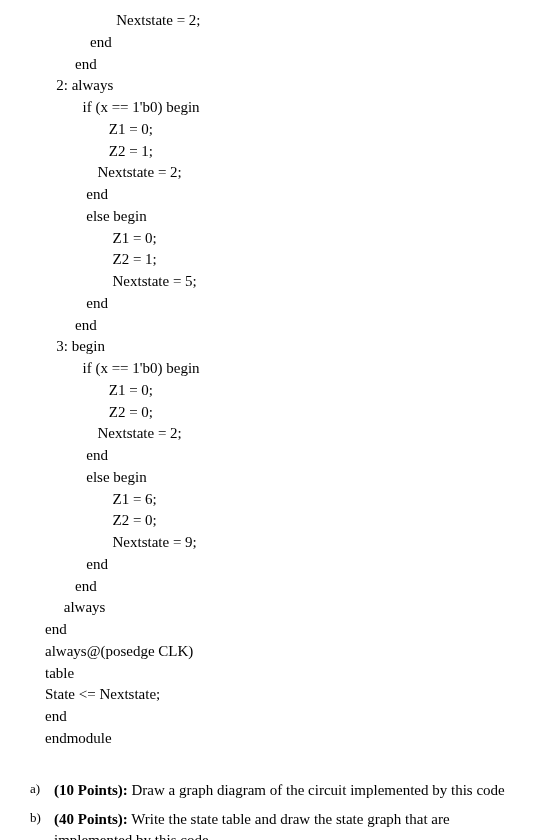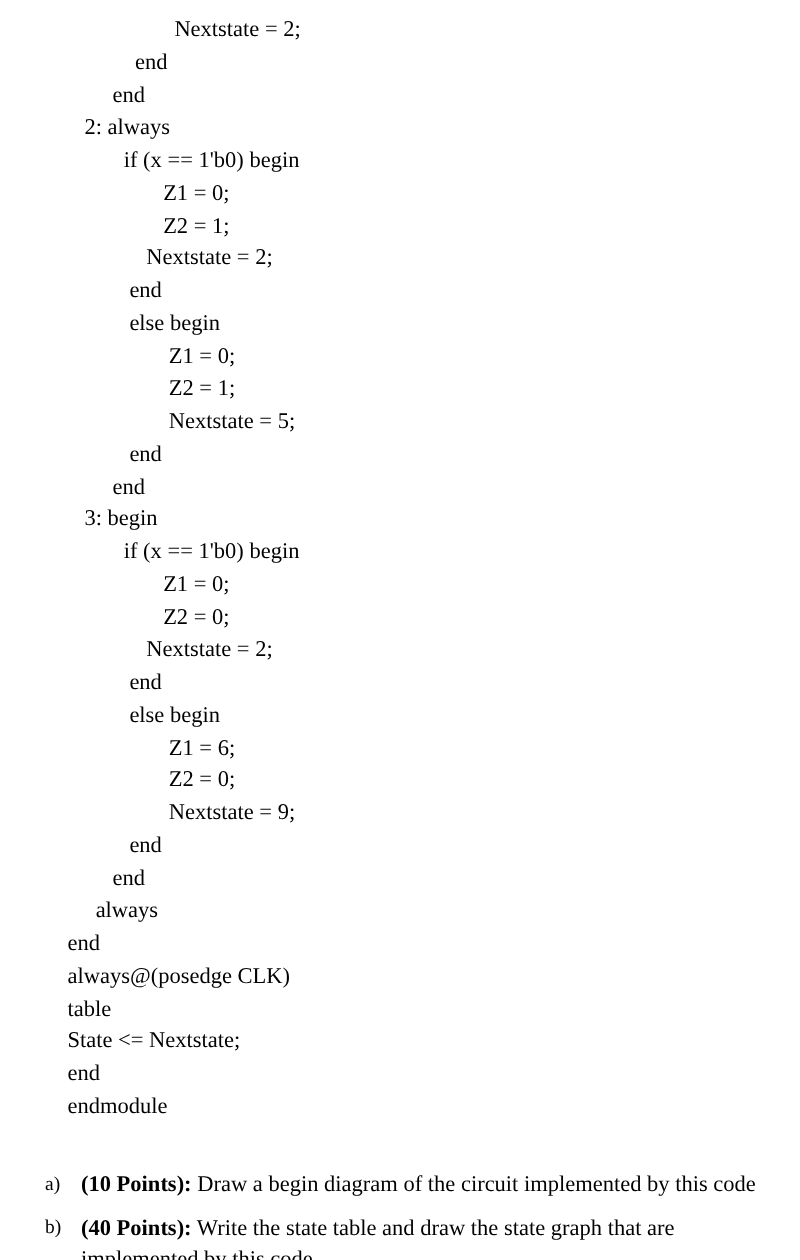--- a/index.html
+++ b/index.html
@@ -76,19 +76,19 @@
 <span>    end</span>
 <span>    always@(posedge CLK)</span>
 <span>    table</span>
 <span>    State &lt;= Nextstate;</span>
 <span>    end</span>
 <span>    endmodule</span></div>
 
 <div class="questions">
   <div class="question-item">
     <span class="q-letter">a)</span>
-    <span class="q-text"><span class="bold">(10 Points):</span><span> Draw a begin diagram of the circuit implemented by this code</span></span>
+    <span class="q-text"><span class="bold">(10 Points):</span><span> Draw a graph diagram of the circuit implemented by this code</span></span>
   </div>
   <div class="question-item">
     <span class="q-letter">b)</span>
     <span class="q-text"><span class="bold">(40 Points):</span><span> Write the state table and draw the state graph that are implemented by this code</span></span>
   </div>
 </div>
 
 </body></html>

